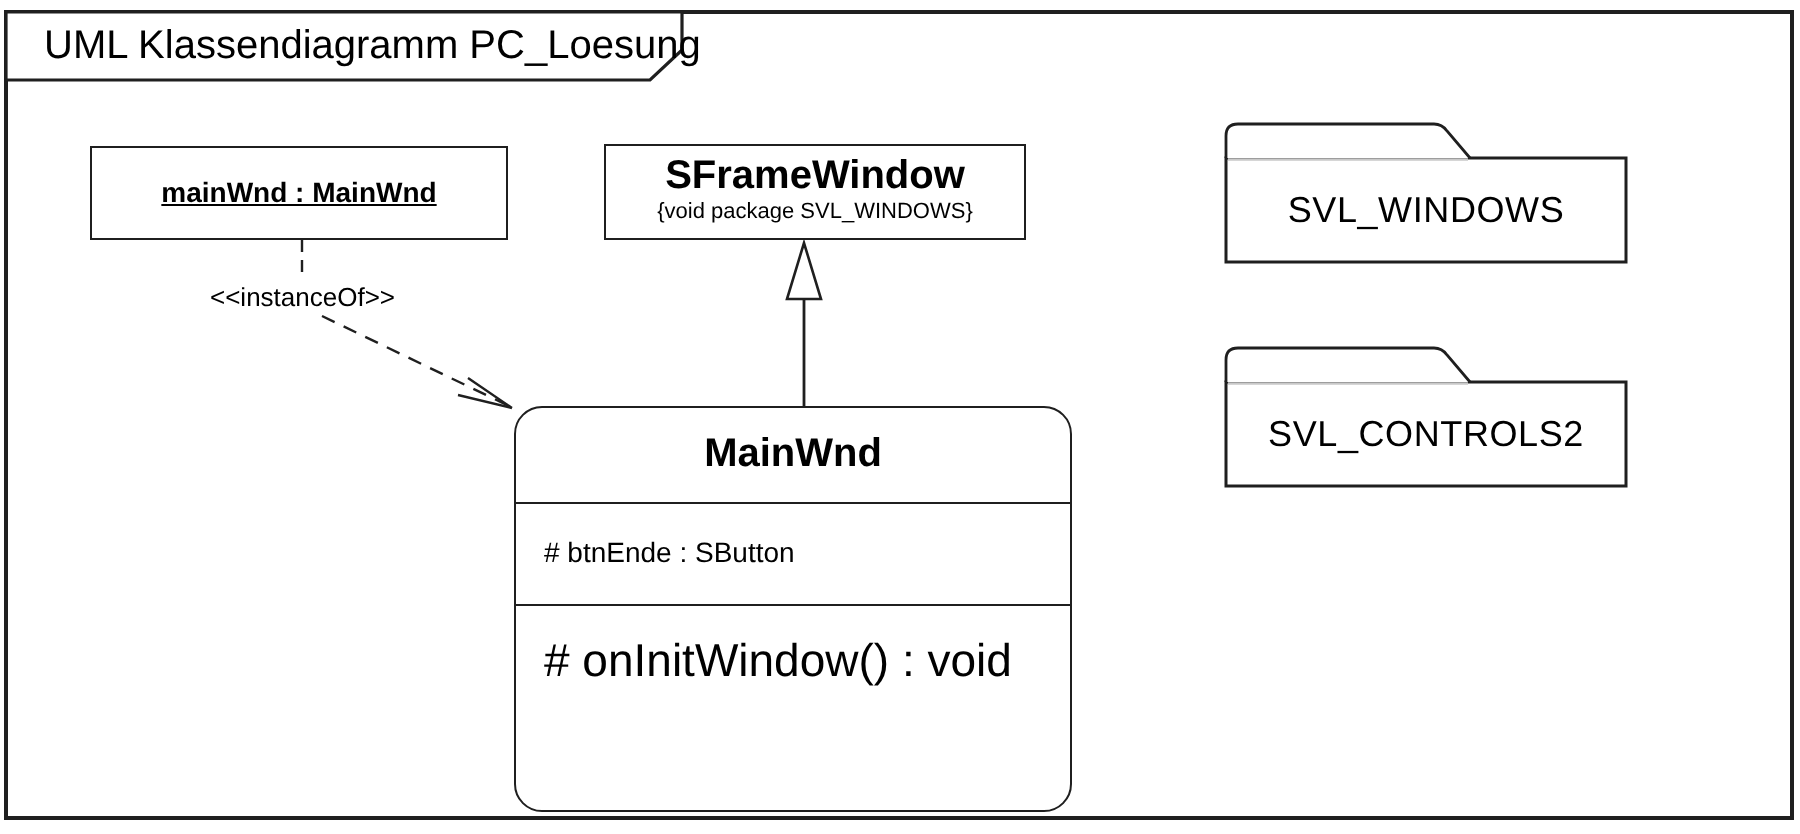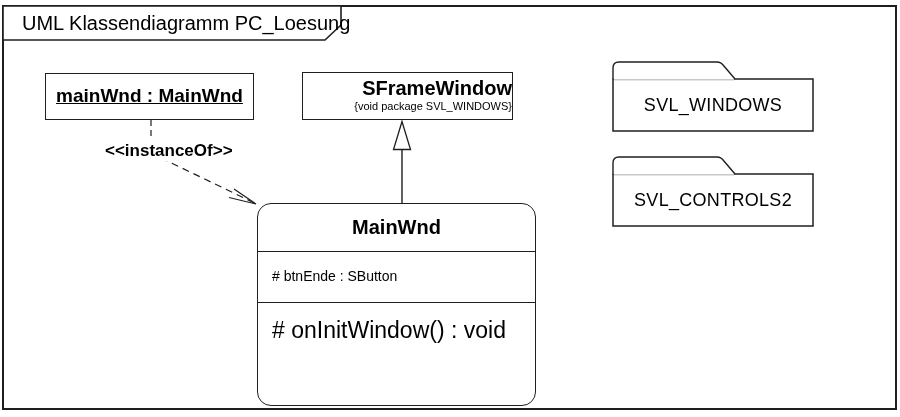--- a/index.html
+++ b/index.html
@@ -15,47 +15,47 @@
   
   .frame{position:absolute;left:2px;top:5px;width:895px;height:405px;
     border:2px solid var(--line);background:var(--background);}
   .frame-tab-svg{position:absolute;left:2px;top:5px;width:344px;height:40px;}
   .frame-title{position:absolute;left:2px;top:6px;width:330px;height:34px;
     line-height:34px;padding-left:20px;font-size:20px;white-space:nowrap;}
 
   
   .node{position:absolute;background:var(--background);border:1.5px solid var(--line);z-index:4;}
   .object-box{left:45px;top:73px;width:209px;height:47px;text-align:center;}
-  .object-label{display:inline-block;line-height:44px;font-size:19px;font-weight:bold;
+  .object-label{display:inline-block;line-height:44px;font-size:14px;font-weight:bold;
     text-decoration:underline;white-space:nowrap;}
 
-  .superclass-box{left:302px;top:72px;width:211px;height:48px;text-align:right;}
+  .superclass-box{left:302px;top:72px;width:211px;height:48px;text-align:center;}
   .superclass-name{margin-top:3px;font-size:20px;font-weight:bold;line-height:24px;white-space:nowrap;}
   .superclass-note{font-size:11px;line-height:13px;white-space:nowrap;}
 
   .class-box{left:257px;top:203px;width:279px;height:203px;border-radius:14px;}
   .class-title{height:47px;line-height:47px;text-align:center;
     font-size:20px;font-weight:bold;white-space:nowrap;}
   .class-attrs{height:51px;line-height:49px;border-top:1.5px solid var(--line);
     padding-left:14px;font-size:14px;white-space:nowrap;}
   .class-ops{height:57px;line-height:55px;border-top:1.5px solid var(--line);
     padding-left:14px;font-size:23px;white-space:nowrap;}
 
   
   .package{position:absolute;width:205px;height:74px;z-index:4;}
   .package.p1{left:611px;top:59px;}
-  .package.p2{left:611px;top:154px;}
+  .package.p2{left:611px;top:171px;}
   .package svg{position:absolute;left:0;top:0;}
   .package-label{position:absolute;left:2px;top:20px;width:200px;height:52px;
     line-height:52px;text-align:center;font-size:18px;letter-spacing:.3px;white-space:nowrap;}
 
   
   .edges{position:absolute;left:0;top:0;width:900px;height:417px;z-index:3;pointer-events:none;}
-  .instanceof-label{position:absolute;left:103px;top:141px;font-size:17px;
-    white-space:nowrap;z-index:5;background:var(--background);padding:0 2px;font-weight:bold;}
+  .instanceof-label{position:absolute;left:103px;top:141px;font-size:13px;
+    white-space:nowrap;z-index:5;background:var(--background);padding:0 2px;}
 </style>
 </head>
 <body>
 
 <div class="canvas">
 
   <div class="frame"></div>
 
   <svg class="frame-tab-svg" width="344" height="40" viewBox="0 0 344 40">
     <polygon points="1,1 339,1 339,20 323,35 1,35" fill="var(--background)" stroke="var(--line)" stroke-width="1.6"></polygon>

